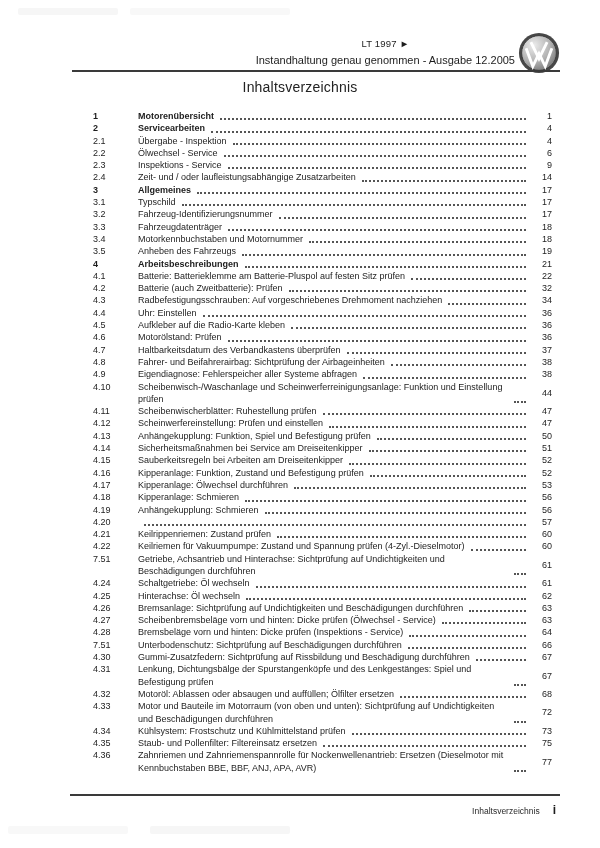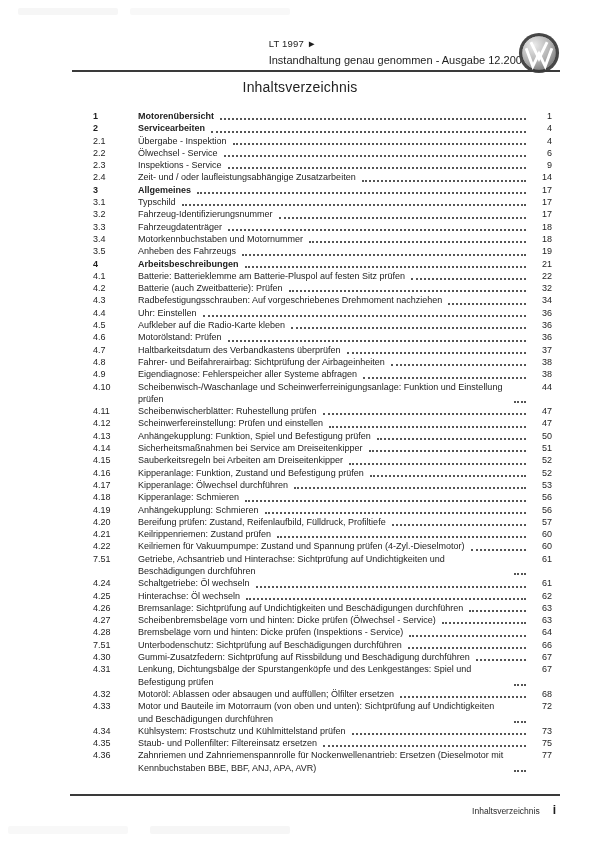--- a/index.html
+++ b/index.html
@@ -10,35 +10,35 @@
   .page{position:absolute;inset:0;background:#fff;}
 
   
   .wm{position:absolute;background:#f6f6f6;border-radius:2px;}
   .wm-top1{left:18px;top:8px;width:100px;height:7px;}
   .wm-top2{left:130px;top:8px;width:160px;height:7px;background:#f8f8f8;}
   .wm-bot1{left:8px;top:826px;width:120px;height:8px;background:#f8f8f8;}
   .wm-bot2{left:150px;top:826px;width:140px;height:8px;}
 
   
-  .header-text{position:absolute;top:38px;right:72px;text-align:left;line-height:12px;}
+  .header-text{position:absolute;top:38px;right:85px;text-align:center;line-height:12px;}
   .model-line{font-size:9.5px;letter-spacing:.2px;}
   .subtitle{font-size:11px;margin-top:4px;}
   .logo{position:absolute;left:518px;top:32px;width:42px;height:42px;}
   .header-rule{position:absolute;left:72px;top:70px;width:488px;height:2px;background:#3a3a3a;}
 
   
   .page-title{position:absolute;top:79px;left:0;width:100%;text-align:center;
     font-size:14px;font-weight:400;margin:0;color:#222;letter-spacing:.2px;}
 
   
   .toc{position:absolute;top:110px;left:93px;width:459px;font-size:9px;line-height:12.3px;}
   .entry{display:flex;}
   .entry .num{flex:0 0 45px;}
-  .entry .rest{flex:1 1 auto;display:flex;align-items:flex-start;min-width:0;}
+  .entry .rest{flex:1 1 auto;display:flex;align-items:center;min-width:0;}
   .entry .title{flex:0 1 auto;min-width:0;}
   .entry .dots{flex:1 0 12px;border-bottom:2px dotted #555;margin:0 4px 2px 6px;height:0;align-self:flex-end;}
   .entry .pg{flex:0 0 22px;text-align:right;}
   .entry.section .num,.entry.section .title{font-weight:700;}
 
   
   .footer-rule{position:absolute;left:70px;top:794px;width:490px;height:2px;background:#3a3a3a;}
   .footer-text{position:absolute;top:803px;right:44px;display:flex;align-items:baseline;gap:13px;}
   .footer-label{font-size:8.5px;color:#2a2a2a;}
   .footer-page{font-size:12px;font-weight:700;}
@@ -329,21 +329,20 @@
         <span class="num">4.19</span>
         <span class="rest">
           <span class="title">Anhängekupplung: Schmieren</span>
           <span class="dots"></span>
           <span class="pg">56</span>
         </span>
       </div>
       <div class="entry">
         <span class="num">4.20</span>
         <span class="rest">
-          <span class="title">Bereifung prüfen: Zustand, Reifenlaufbild, Fülldruck, Profiltiefe</span>
           <span class="dots"></span>
           <span class="pg">57</span>
         </span>
       </div>
       <div class="entry">
         <span class="num">4.21</span>
         <span class="rest">
           <span class="title">Keilrippenriemen: Zustand prüfen</span>
           <span class="dots"></span>
           <span class="pg">60</span>

